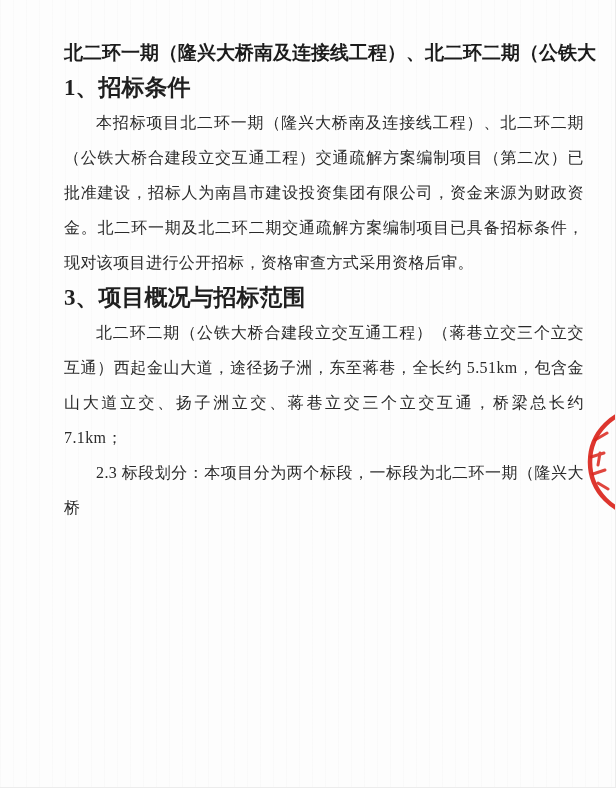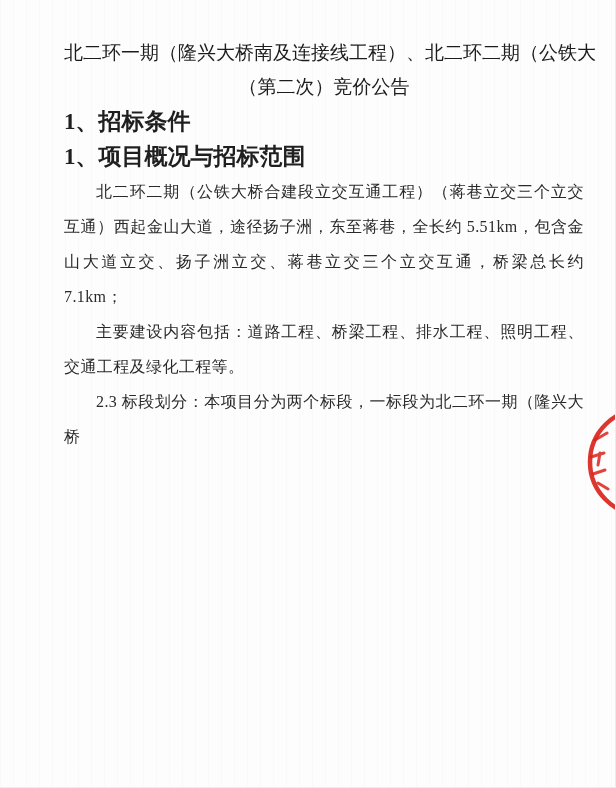--- a/index.html
+++ b/index.html
@@ -21,21 +21,21 @@
     box-sizing: border-box;
     font-family: "Liberation Serif", "DejaVu Serif", serif;
     color: #2a2a2a;
   }
   .content {
     padding: 36px 32px 0 64px;
     width: 520px;
   }
   .title-line {
     text-align: center;
-    font-weight: normal;
+    font-weight: bold;
     font-size: 19px;
     line-height: 34px;
     color: #1c1c1c;
     white-space: nowrap;
   }
   .sec-heading {
     font-weight: bold;
     font-size: 23px;
     line-height: 35px;
     color: #1f1f1f;
@@ -55,27 +55,26 @@
     pointer-events: none;
   }
 </style>
 </head>
 <body>
 
 <div class="page">
   <div class="content">
 
     <div class="title-line">北二环一期（隆兴大桥南及连接线工程）、北二环二期（公铁大</div>
-    <div class="title-line">（第二次）竞价公告</div>
 
     <div>
         <div class="sec-heading">1、招标条件</div>
-        <div class="sec-heading">1、项目概况与招标范围</div>
+        <div class="sec-paragraph">本招标项目北二环一期（隆兴大桥南及连接线工程）、北二环二期（公铁大桥合建段立交互通工程）交通疏解方案编制项目（第二次）已批准建设，招标人为南昌市建设投资集团有限公司，资金来源为财政资金。北二环一期及北二环二期交通疏解方案编制项目已具备招标条件，现对该项目进行公开招标，资格审查方式采用资格后审。</div>
+        <div class="sec-heading">3、项目概况与招标范围</div>
         <div class="sec-paragraph">北二环二期（公铁大桥合建段立交互通工程）（蒋巷立交三个立交互通）西起金山大道，途径扬子洲，东至蒋巷，全长约 5.51km，包含金山大道立交、扬子洲立交、蒋巷立交三个立交互通，桥梁总长约 7.1km；</div>
-        <div class="sec-paragraph">主要建设内容包括：道路工程、桥梁工程、排水工程、照明工程、交通工程及绿化工程等。</div>
         <div class="sec-paragraph">2.3 标段划分：本项目分为两个标段，一标段为北二环一期（隆兴大桥</div>
       </div>
   </div>
 
   <svg class="seal" width="30" height="104" viewBox="0 0 30 104" aria-hidden="true">
     <circle cx="58" cy="50" r="53" fill="none" stroke="#DA251C" stroke-width="4.5" opacity="0.92"></circle>
     <g stroke="#DA251C" stroke-width="3" stroke-linecap="round" fill="none" opacity="0.85">
       <path d="M10 28 L22 21"></path>
       <path d="M6 45 L19 41"></path>
       <path d="M15 41 L13 53"></path>

